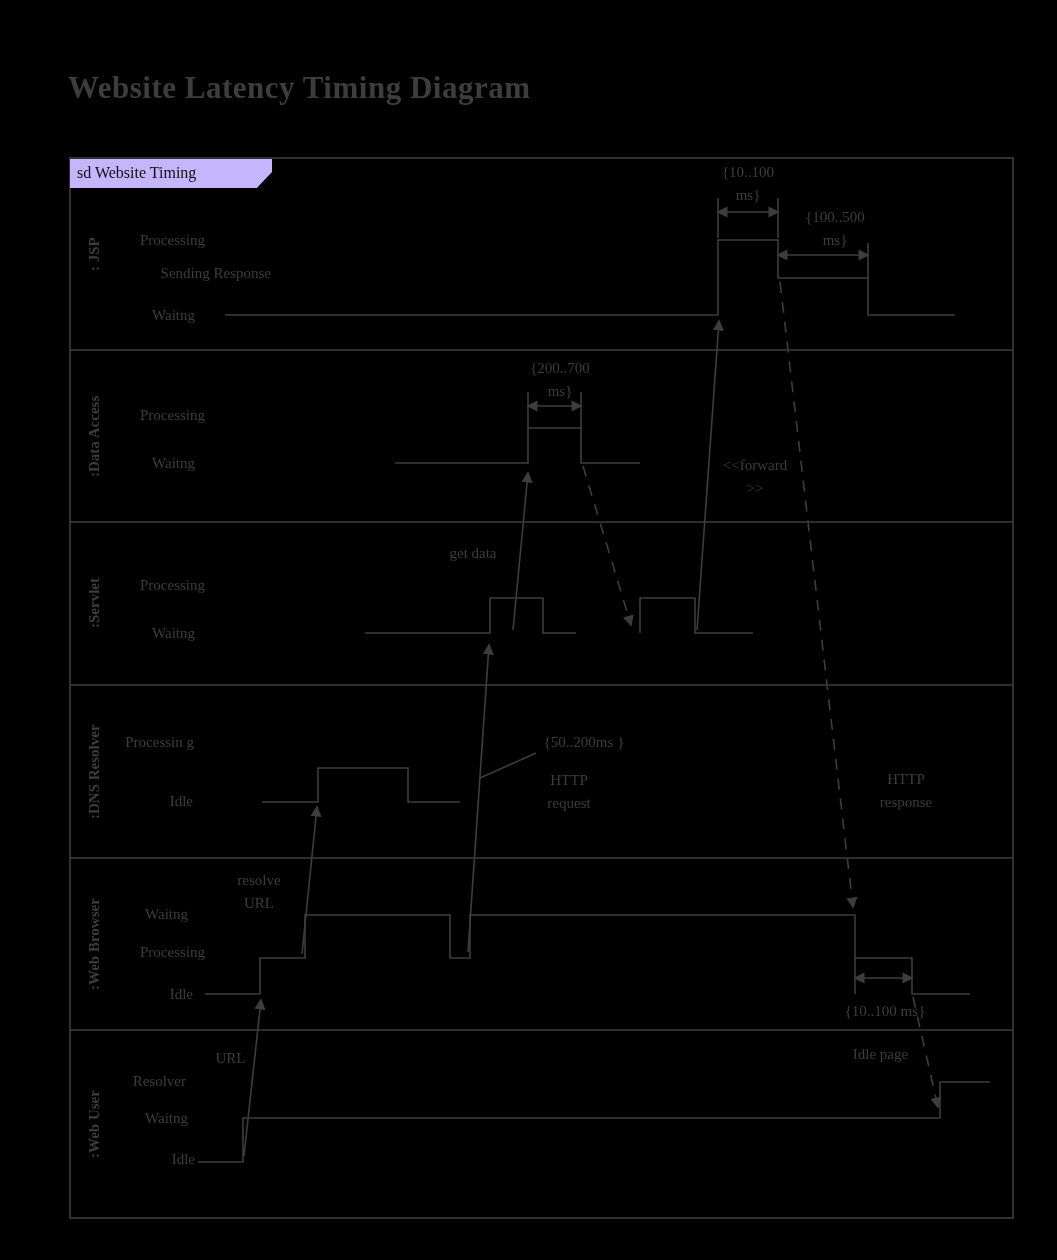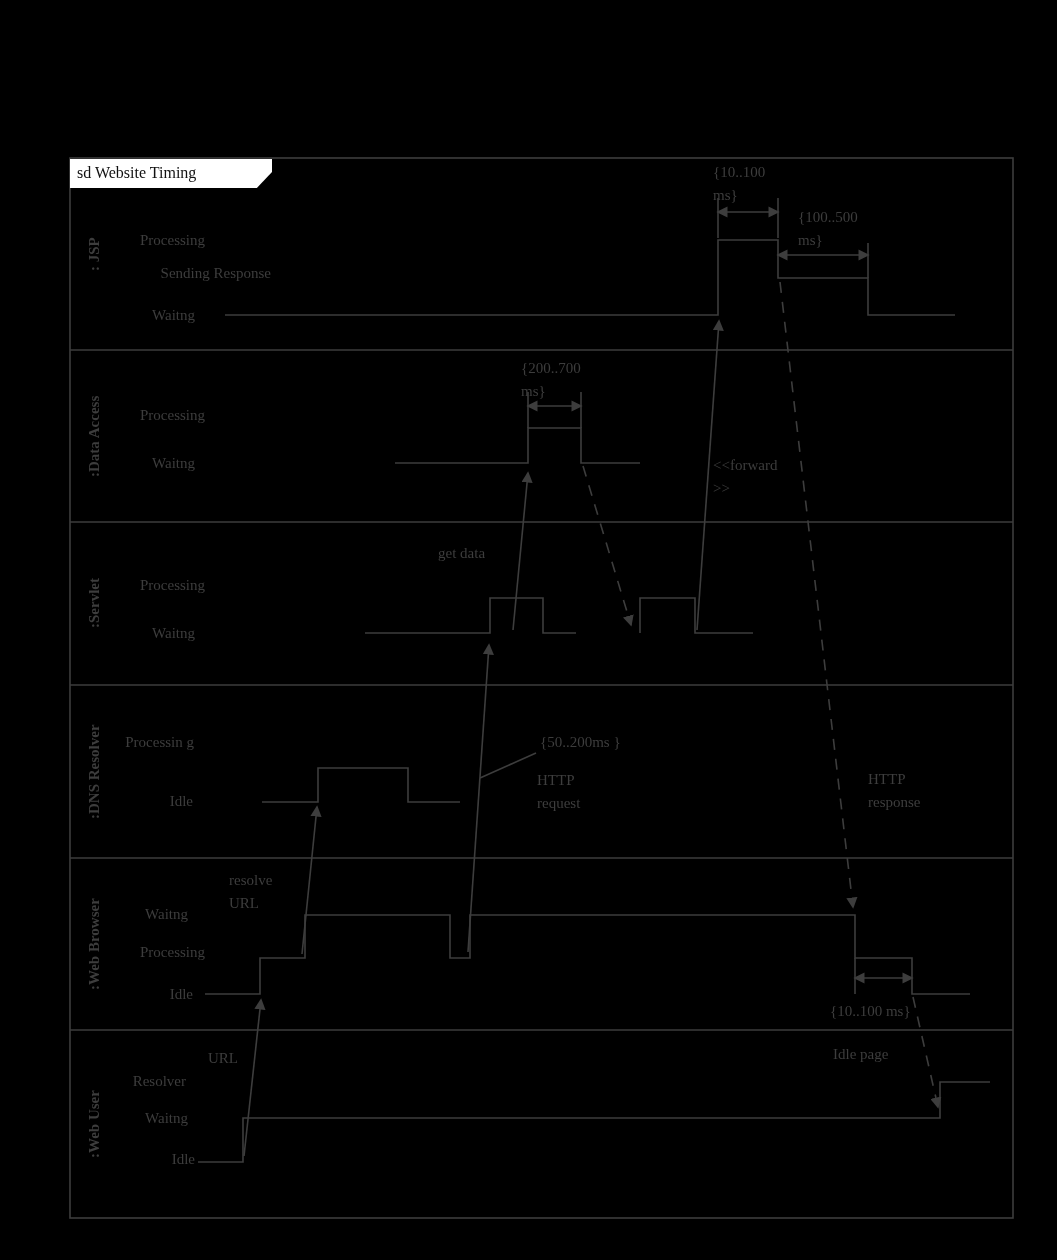--- a/index.html
+++ b/index.html
@@ -12,43 +12,44 @@
     overflow: hidden;
   }
   .title {
     position: absolute; left: 68px; top: 70px;
     font-size: 31px; font-weight: bold; letter-spacing: 0.5px;
     color: #3d3d3d; white-space: nowrap;
   }
   svg.overlay { position: absolute; left: 0; top: 0; z-index: 1; }
   .txt { position: absolute; z-index: 2; font-size: 15px; color: #3d3d3d; }
   .state { text-align: right; line-height: 1.55; }
-  .ann { line-height: 1.5; }
+  .ann { text-align: center; line-height: 1.5; }
   .nowrap { white-space: nowrap; }
   .lane-label {
     position: absolute; left: 84px; width: 20px; z-index: 2;
     display: flex; align-items: center; justify-content: center;
     writing-mode: vertical-rl; transform: rotate(180deg);
     font-size: 15px; font-weight: bold; color: #3d3d3d; white-space: nowrap;
   }
   .sd-label {
     position: absolute; left: 70px; top: 159px; z-index: 3;
     width: 202px; height: 29px;
-    background: #ffffff; color: #111111;
+    background: #c4b5fd; color: #111111;
     font-size: 16px; line-height: 27px; padding-left: 7px;
     box-sizing: border-box;
     clip-path: polygon(0 0, 100% 0, 100% 45%, 92.5% 100%, 0 100%);
     white-space: nowrap;
   }
 </style>
 </head>
 <body>
 
 <div class="page">
 
+  <div class="title">Website Latency Timing Diagram</div>
 
   <svg class="overlay" width="1057" height="1260" viewBox="0 0 1057 1260">
     <defs>
       <marker id="arr" viewBox="0 0 10 10" refX="8.5" refY="5" markerWidth="7" markerHeight="7" orient="auto-start-reverse">
         <path d="M0 0 L10 5 L0 10 Z" fill="#3d3d3d"></path>
       </marker>
     </defs>
 
     <g stroke="#3d3d3d" stroke-width="1.6" fill="none">
 

